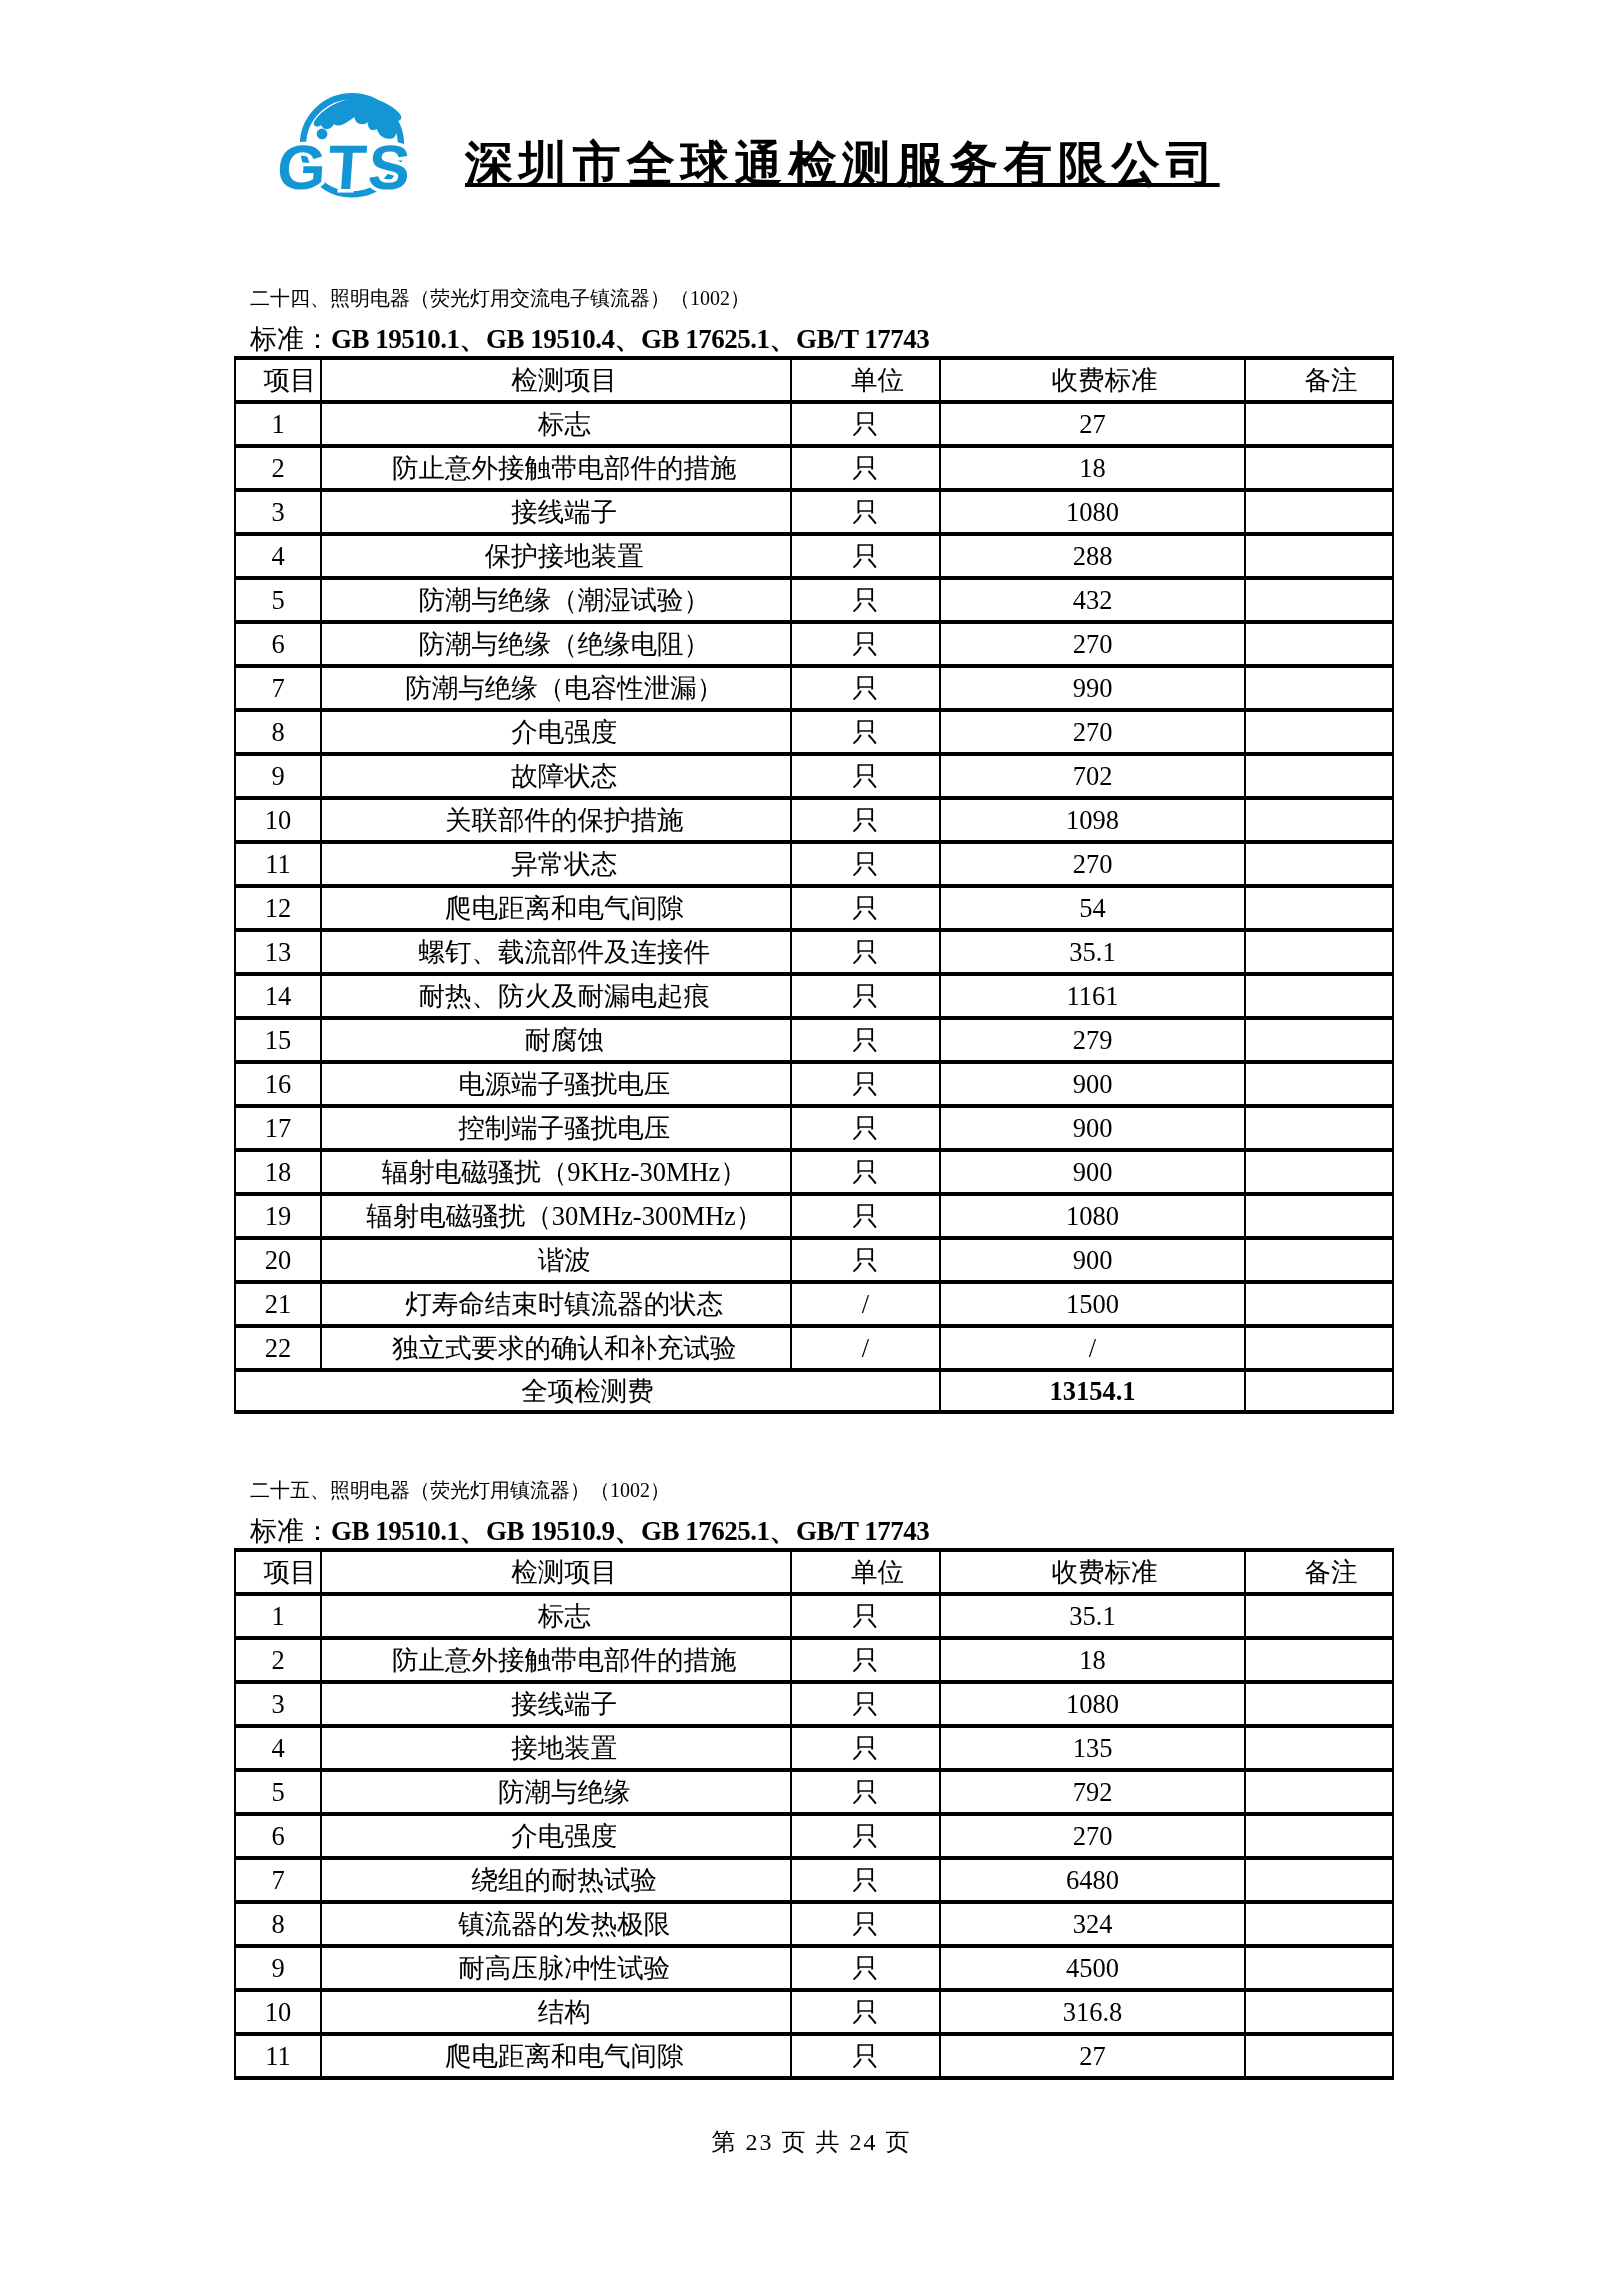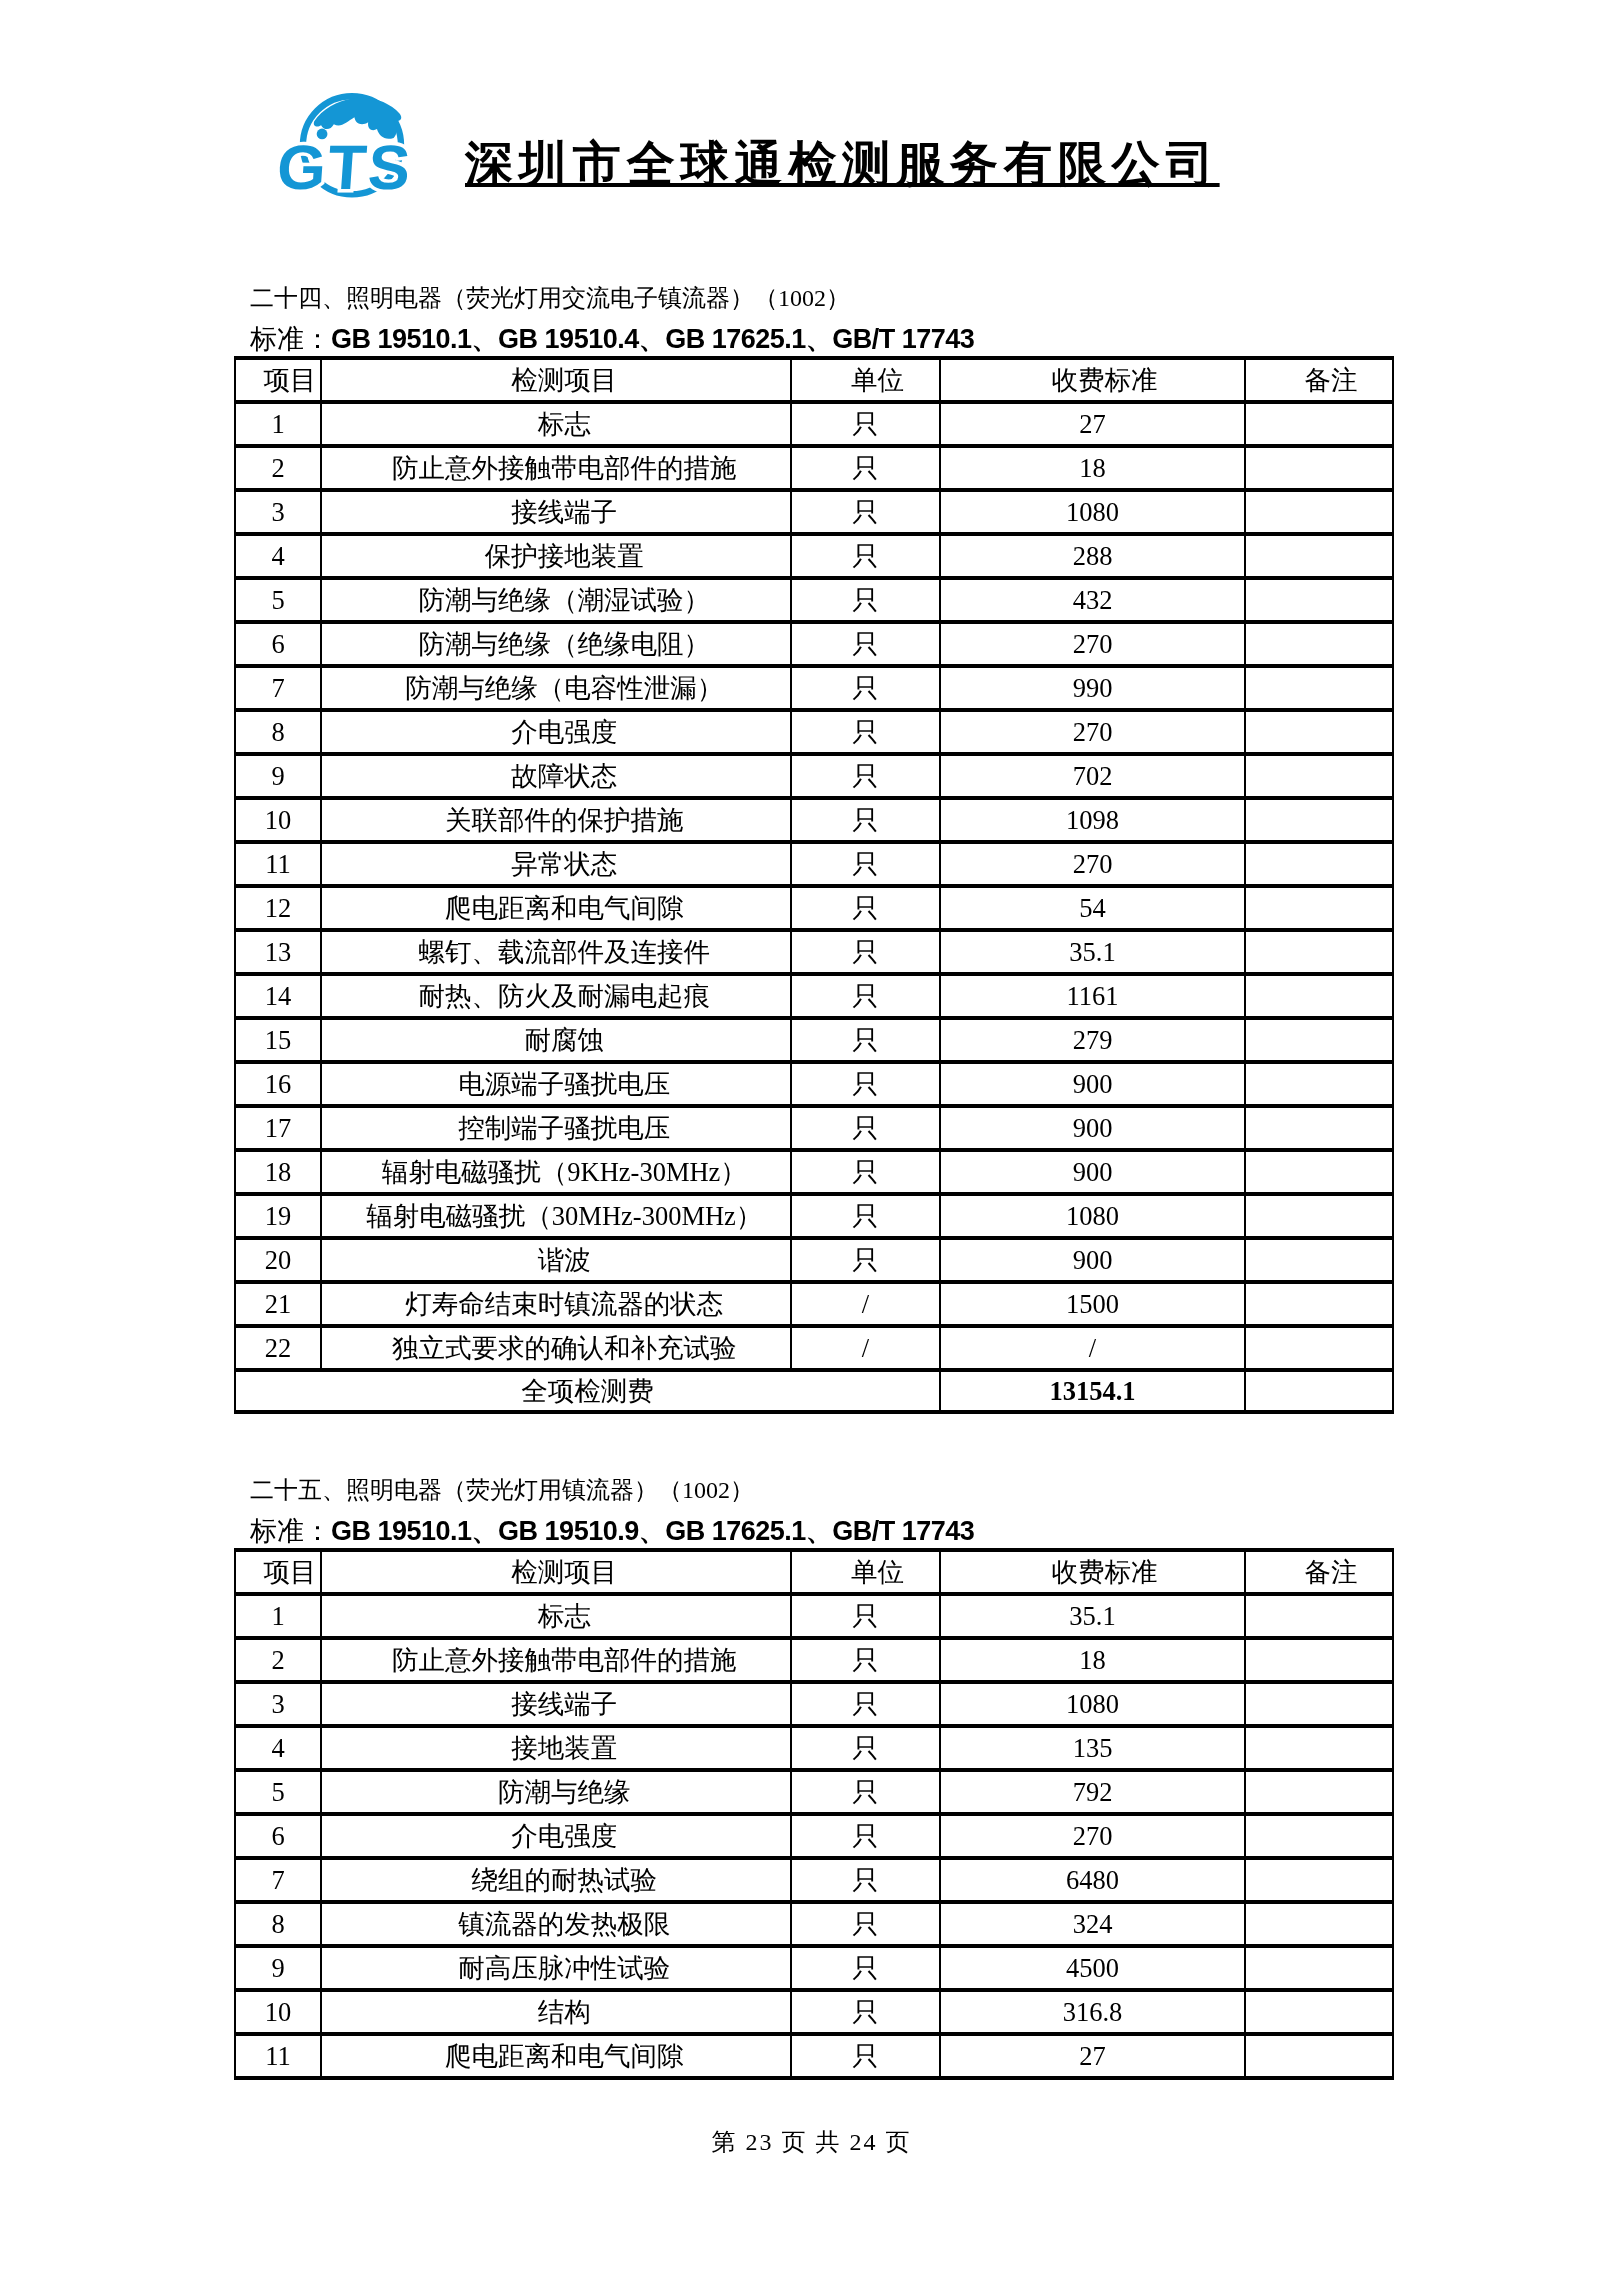--- a/index.html
+++ b/index.html
@@ -18,30 +18,30 @@
     position:absolute; left:465px; top:138px;
     font-size:48px; font-weight:bold; letter-spacing:5.9px;
     white-space:nowrap; line-height:1.1;text-decoration:underline;
   }
 
   
   .content { position:absolute; left:234px; top:275px; width:1158px; }
 
   .section-title {
     margin:0 0 0 16px;
-    font-size:24px; line-height:47px; height:47px;
+    font-size:20px; line-height:47px; height:47px;
     white-space:nowrap;
   }
   .standard-line {
     margin:0 0 0 16px;
     font-size:27px; line-height:34px; height:34px;
     white-space:nowrap;
   }
   .standard-value {
-    font-family:Liberation Sans, sans-serif;
+    font-family:Liberation Serif, serif;
     font-weight:bold; letter-spacing:-0.5px;margin-top:20px;
   }
 
   .section-2 { margin-top:53px; }
 
   
   table.fee-table {
     width:1158px; table-layout:fixed;
     border-collapse:collapse;
     font-size:26.5px;

